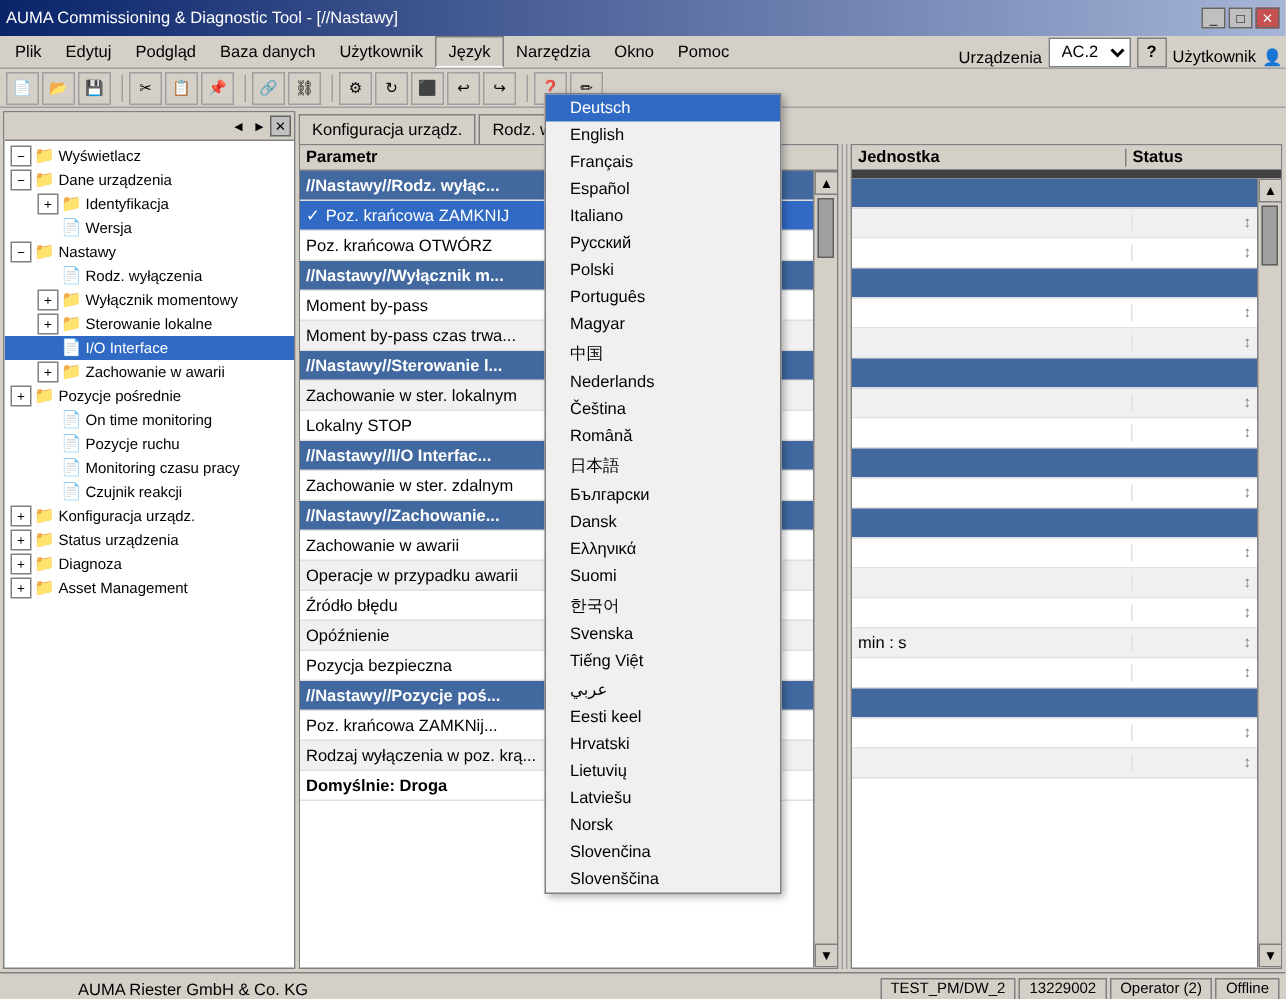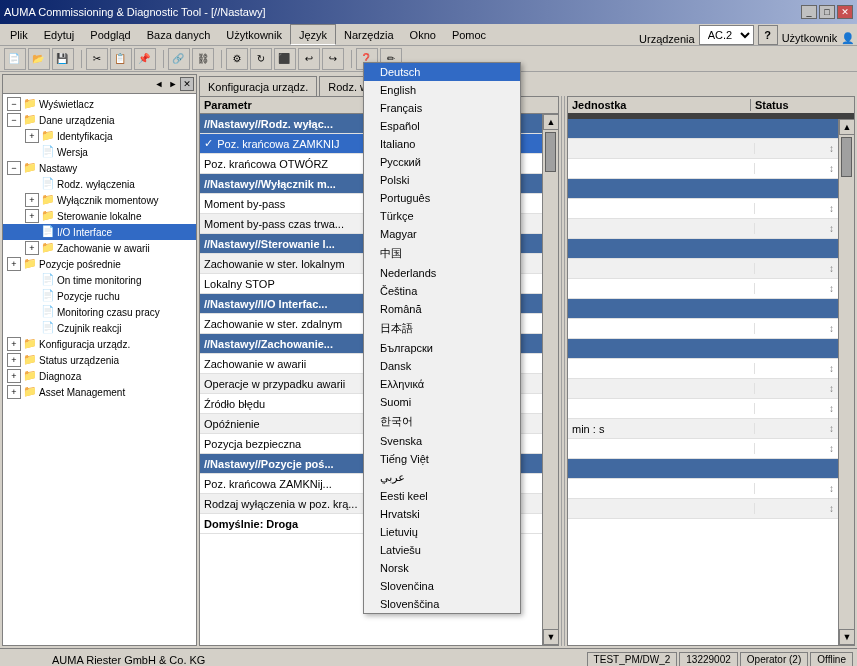--- a/index.html
+++ b/index.html
@@ -755,21 +755,20 @@
 <div id="lang-dropdown">
   <div id="lang-dropdown-list">
   <div class="dropdown-item highlighted">Deutsch</div>
       <div class="dropdown-item">English</div>
       <div class="dropdown-item">Français</div>
       <div class="dropdown-item">Español</div>
       <div class="dropdown-item">Italiano</div>
       <div class="dropdown-item">Русский</div>
       <div class="dropdown-item">Polski</div>
       <div class="dropdown-item">Português</div>
-      <div class="dropdown-item">Türkçe</div>
       <div class="dropdown-item">Magyar</div>
       <div class="dropdown-item">中国</div>
       <div class="dropdown-item">Nederlands</div>
       <div class="dropdown-item">Čeština</div>
       <div class="dropdown-item">Română</div>
       <div class="dropdown-item">日本語</div>
       <div class="dropdown-item">Български</div>
       <div class="dropdown-item">Dansk</div>
       <div class="dropdown-item">Ελληνικά</div>
       <div class="dropdown-item">Suomi</div>

